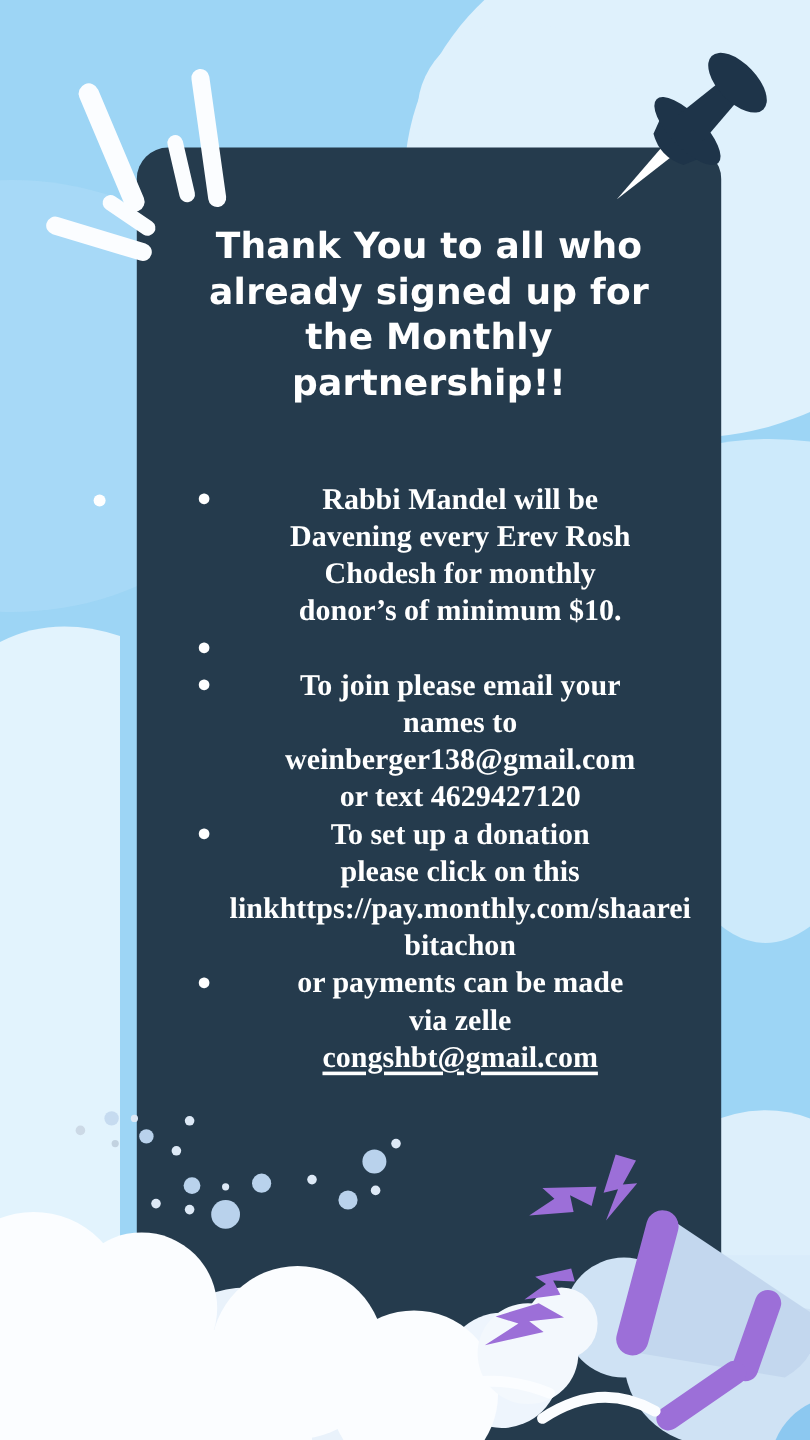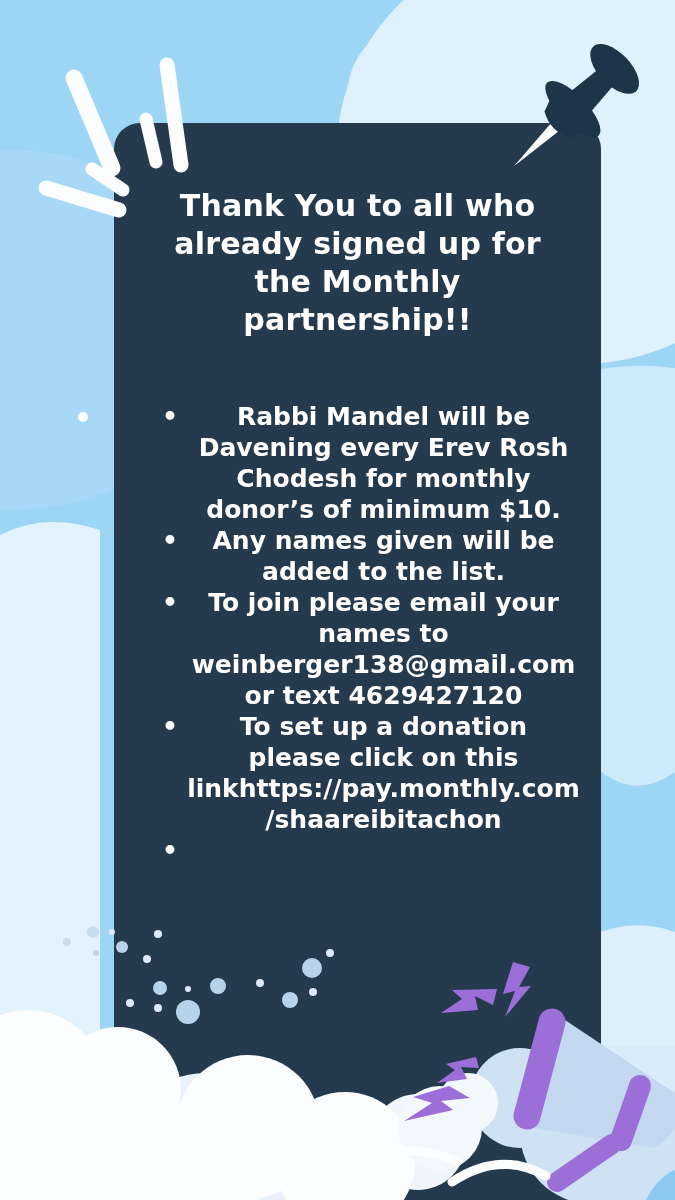--- a/index.html
+++ b/index.html
@@ -18,21 +18,21 @@
     position:absolute;left:114px;top:123px;width:487px;height:1175px;
     background:var(--card);border-radius:26px;color:var(--text);font-weight:bold;z-index:1;
   }
   .title{
     margin:64px 12px 0;text-align:center;font-size:30px;line-height:38px;
     letter-spacing:.2px;white-space:pre-line;font-weight:bold;
   }
   .blist{list-style:none;margin:62px 0 0;padding:0;font-size:25px;line-height:31px;}
   .bitem{display:flex;align-items:flex-start;}
   .bullet{flex:none;width:24px;margin-left:48px;text-align:left;}
-  .btext{flex:1;margin-right:20px;text-align:center;white-space:pre-line;overflow-wrap:anywhere;}
+  .btext{flex:1;margin-right:20px;text-align:center;white-space:pre-line;overflow-wrap:anywhere;font-family:Liberation Serif, serif;}
   .ulink{text-decoration:underline;text-underline-offset:4px;text-decoration-thickness:2.5px;}
   
   .skyfill{fill:var(--sky);} .pale{fill:var(--pale_sky);}
   .white{fill:var(--cloud_white);} .whitestroke{stroke:var(--cloud_white);fill:none;stroke-linecap:round;}
   .pinfill{fill:var(--pin);} .purplefill{fill:var(--purple);}
   .purplestroke{stroke:var(--purple);fill:none;stroke-linecap:round;}
   .cone{fill:var(--megaphone_cone);}
   .dotb{fill:var(--dot_blue);} .dotw{fill:#dde9f6;}
 </style>
 </head>
@@ -59,38 +59,39 @@
     <ul class="blist">
       <li class="bitem">
         <span class="bullet">•</span>
         <div class="btext">Rabbi Mandel will be
 Davening every Erev Rosh
 Chodesh for monthly
 donor’s of minimum $10.</div>
       </li>
       <li class="bitem">
         <span class="bullet">•</span>
-        <div class="btext">Any names given will be
-added to the list.</div>
       </li>
       <li class="bitem">
         <span class="bullet">•</span>
         <div class="btext">To join please email your
 names to
 weinberger138@gmail.com
 or text 4629427120</div>
       </li>
       <li class="bitem">
         <span class="bullet">•</span>
         <div class="btext"><span>To set up a donation
 please click on this
 link</span><span>https://pay.monthly.com/shaareibitachon</span></div>
       </li>
       <li class="bitem">
         <span class="bullet">•</span>
+        <div class="btext"><span>or payments can be made
+via zelle
+</span><span class="ulink">congshbt@gmail.com</span></div>
       </li>
     </ul>
   </div>
 
   <svg class="layer fg" viewBox="0 0 675 1200" style="z-index:2" aria-hidden="true">
 
     <g>
       <line x1="74" y1="78" x2="112" y2="168" class="whitestroke" stroke-width="17"></line>
       <line x1="146" y1="119" x2="156" y2="162" class="whitestroke" stroke-width="13"></line>
       <line x1="167" y1="65" x2="181" y2="165" class="whitestroke" stroke-width="15"></line>

